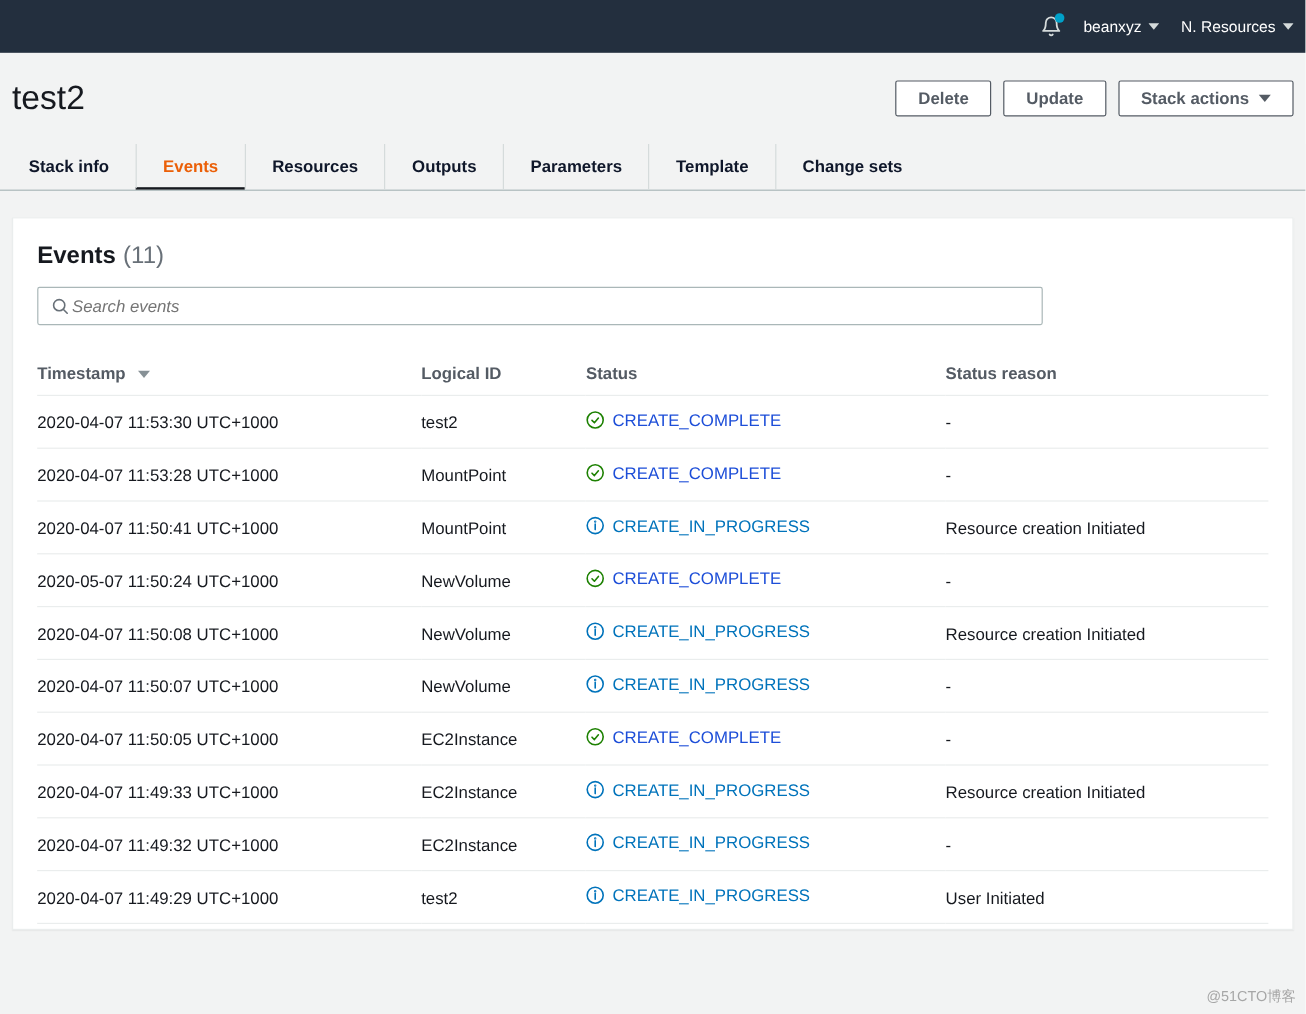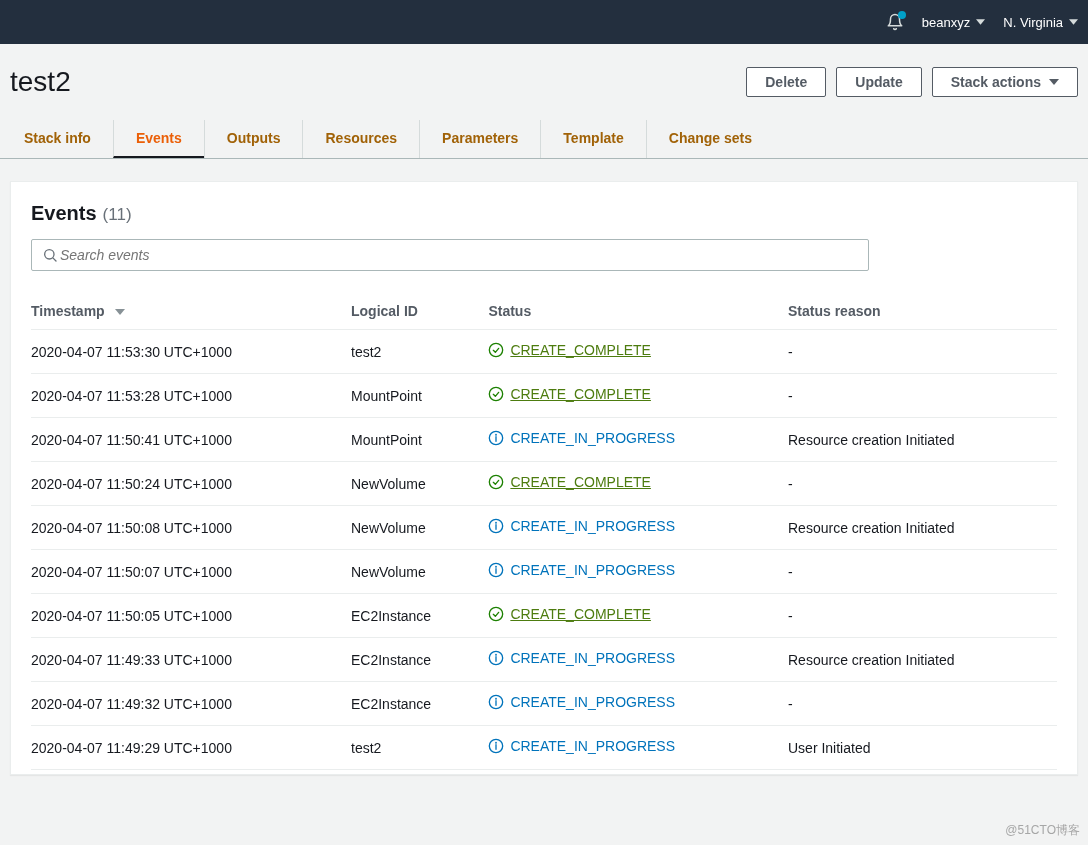--- a/index.html
+++ b/index.html
@@ -65,41 +65,41 @@
   }
   .tabs {
     display: flex;
     border-bottom: 1px solid #aab7b8;
     padding: 0 10px;
     gap: 0;
     background: #f2f3f3;
   }
   .tab {
     padding: 10px 22px 10px 22px;
-    color: #a16207;
+    color: #0f172a;
     font-weight: 700;
     cursor: pointer;
     border-left: 1px solid #d5dbdb;
     position: relative;
   }
   .tab:first-child { border-left: none; padding-left: 14px;}
   .tab.active {
     color: #eb5f07;
     border-bottom: 2px solid #16191f;
   }
   .panel {
     margin: 22px 10px 30px 10px;
     background: #fff;
     border: 1px solid #eaeded;
     box-shadow: 0 1px 1px rgba(0,0,0,0.05);
     padding: 20px 20px 4px 20px;
   }
   .panel-header { display: flex; align-items: baseline; gap: 6px; }
   .panel-header .title { font-size: 20px; font-weight: 700; color: #16191f; }
-  .panel-header .count { color: #687078; font-size: 17px; font-weight: 400; }
+  .panel-header .count { color: #687078; font-size: 20px; font-weight: 400; }
   .searchbox {
     margin-top: 14px;
     display: flex;
     align-items: center;
     border: 1px solid #aab7b8;
     border-radius: 2px;
     width: 838px;
     max-width: 100%;
     padding: 6px 10px;
     color: #687078;
@@ -139,21 +139,21 @@
     border-bottom: 1px solid #eaeded;
     vertical-align: middle;
     color: #16191f;
   }
   .status {
     display: inline-flex;
     align-items: center;
     gap: 6px;
     font-weight: 400;
   }
-  .status.complete { color: #4d7c0f; text-decoration: underline; }
+  .status.complete { color: #1d4ed8; }
   .status.progress { color: #0073bb; }
   .status svg { flex: 0 0 auto; }
   .watermark {
     position: fixed; right: 8px; bottom: 6px;
     color: #999; font-size: 12px; opacity: 0.85;
     font-family: Arial, sans-serif;
   }
 </style>
 </head>
 <body>
@@ -166,21 +166,21 @@
       </svg>
     <span class="bell-dot"></span>
   </div>
   <div class="acct">
     <span>beanxyz</span>
     <svg width="9" height="6" viewBox="0 0 10 6">
         <path d="M0 0l5 6 5-6z" fill="#d5dbdb"></path>
       </svg>
   </div>
   <div class="acct">
-    <span>N. Virginia</span>
+    <span>N. Resources</span>
     <svg width="9" height="6" viewBox="0 0 10 6">
         <path d="M0 0l5 6 5-6z" fill="#d5dbdb"></path>
       </svg>
   </div>
 </div>
 
 <div class="page">
   <div class="title-row">
     <h1>test2</h1>
     <div class="title-actions">
@@ -193,22 +193,22 @@
       <button class="btn">
         <span>Stack actions</span>
         <span class="tri"></span>
       </button>
     </div>
   </div>
 
   <div class="tabs" id="tabs">
       <div class="tab">Stack info</div>
       <div class="tab active">Events</div>
+      <div class="tab">Resources</div>
       <div class="tab">Outputs</div>
-      <div class="tab">Resources</div>
       <div class="tab">Parameters</div>
       <div class="tab">Template</div>
       <div class="tab">Change sets</div>
     </div>
 
   <div class="panel">
     <div class="panel-header">
       <span class="title">Events</span>
       <span class="count">(11)</span>
     </div>
@@ -264,21 +264,21 @@
                 <svg width="16" height="16" viewBox="0 0 24 24" fill="none" stroke="#0073bb" stroke-width="2" stroke-linecap="round" stroke-linejoin="round">
                   <circle cx="12" cy="12" r="10"></circle>
                   <line x1="12" y1="10" x2="12" y2="17"></line>
                   <circle cx="12" cy="7" r="0.5" fill="#0073bb"></circle>
                 </svg>
                 <span>CREATE_IN_PROGRESS</span>
               </span></td>
             <td>Resource creation Initiated</td>
           </tr>
           <tr>
-            <td>2020-04-07 11:50:24 UTC+1000</td>
+            <td>2020-05-07 11:50:24 UTC+1000</td>
             <td>NewVolume</td>
             <td><span class="status complete">
                 <svg width="16" height="16" viewBox="0 0 24 24" fill="none" stroke="#1d8102" stroke-width="2" stroke-linecap="round" stroke-linejoin="round">
                   <circle cx="12" cy="12" r="10"></circle>
                   <polyline points="8 12.5 11 15.5 16 9.5"></polyline>
                 </svg>
                 <span>CREATE_COMPLETE</span>
               </span></td>
             <td>-</td>
           </tr>

